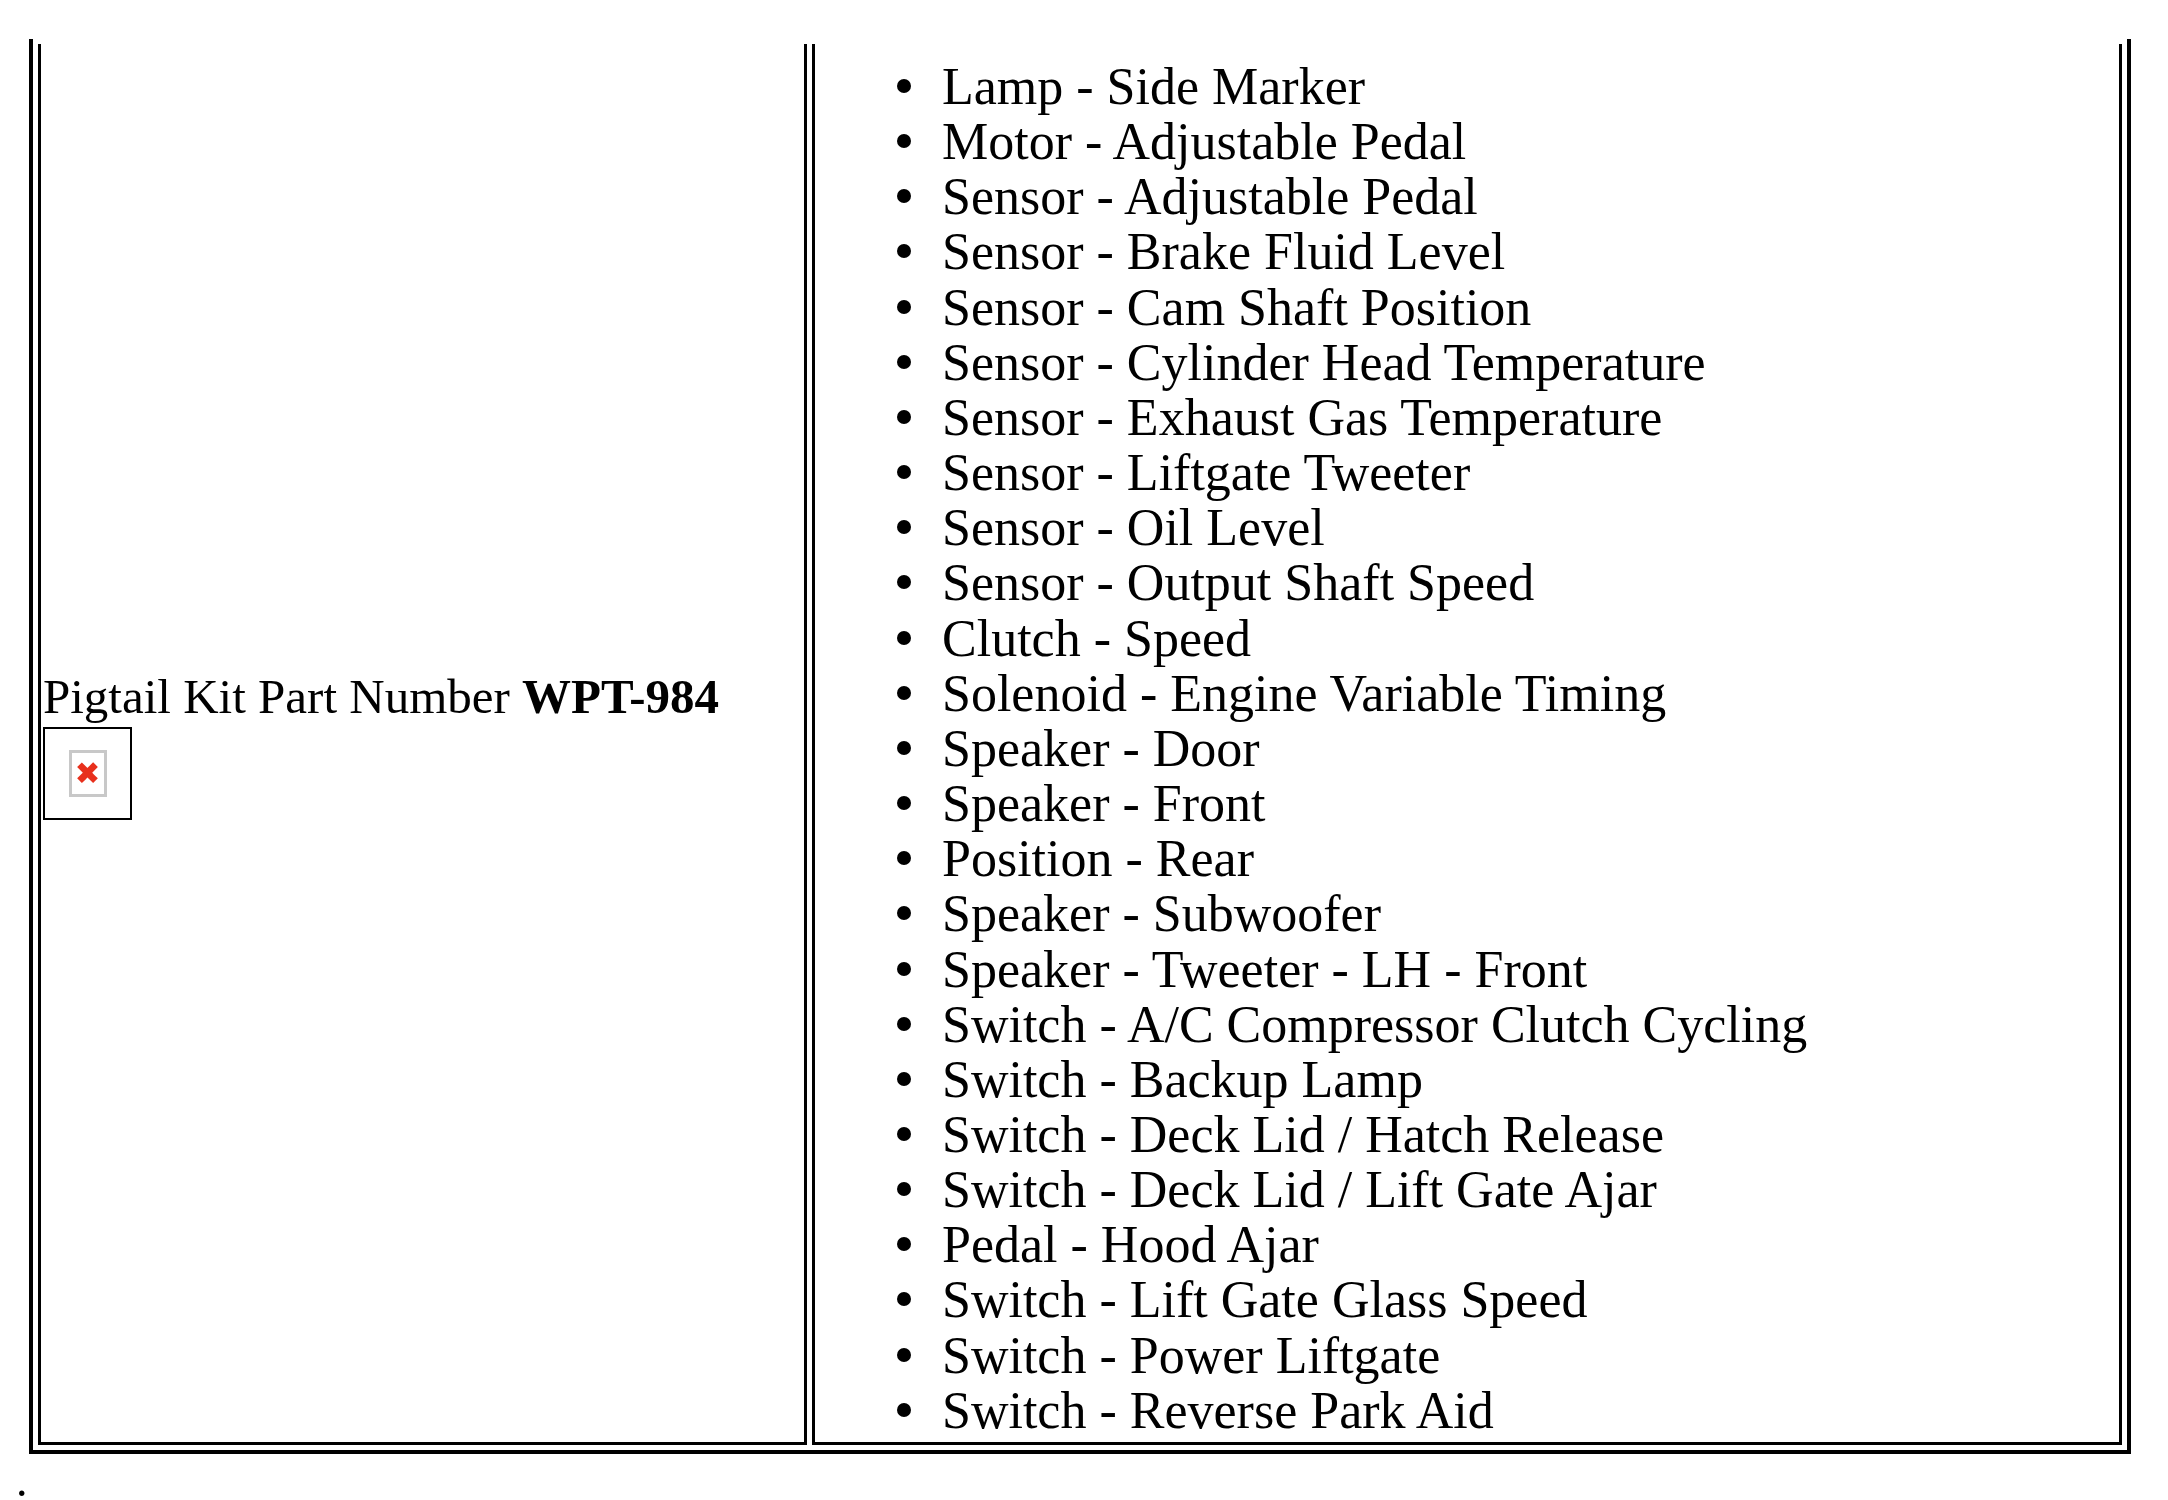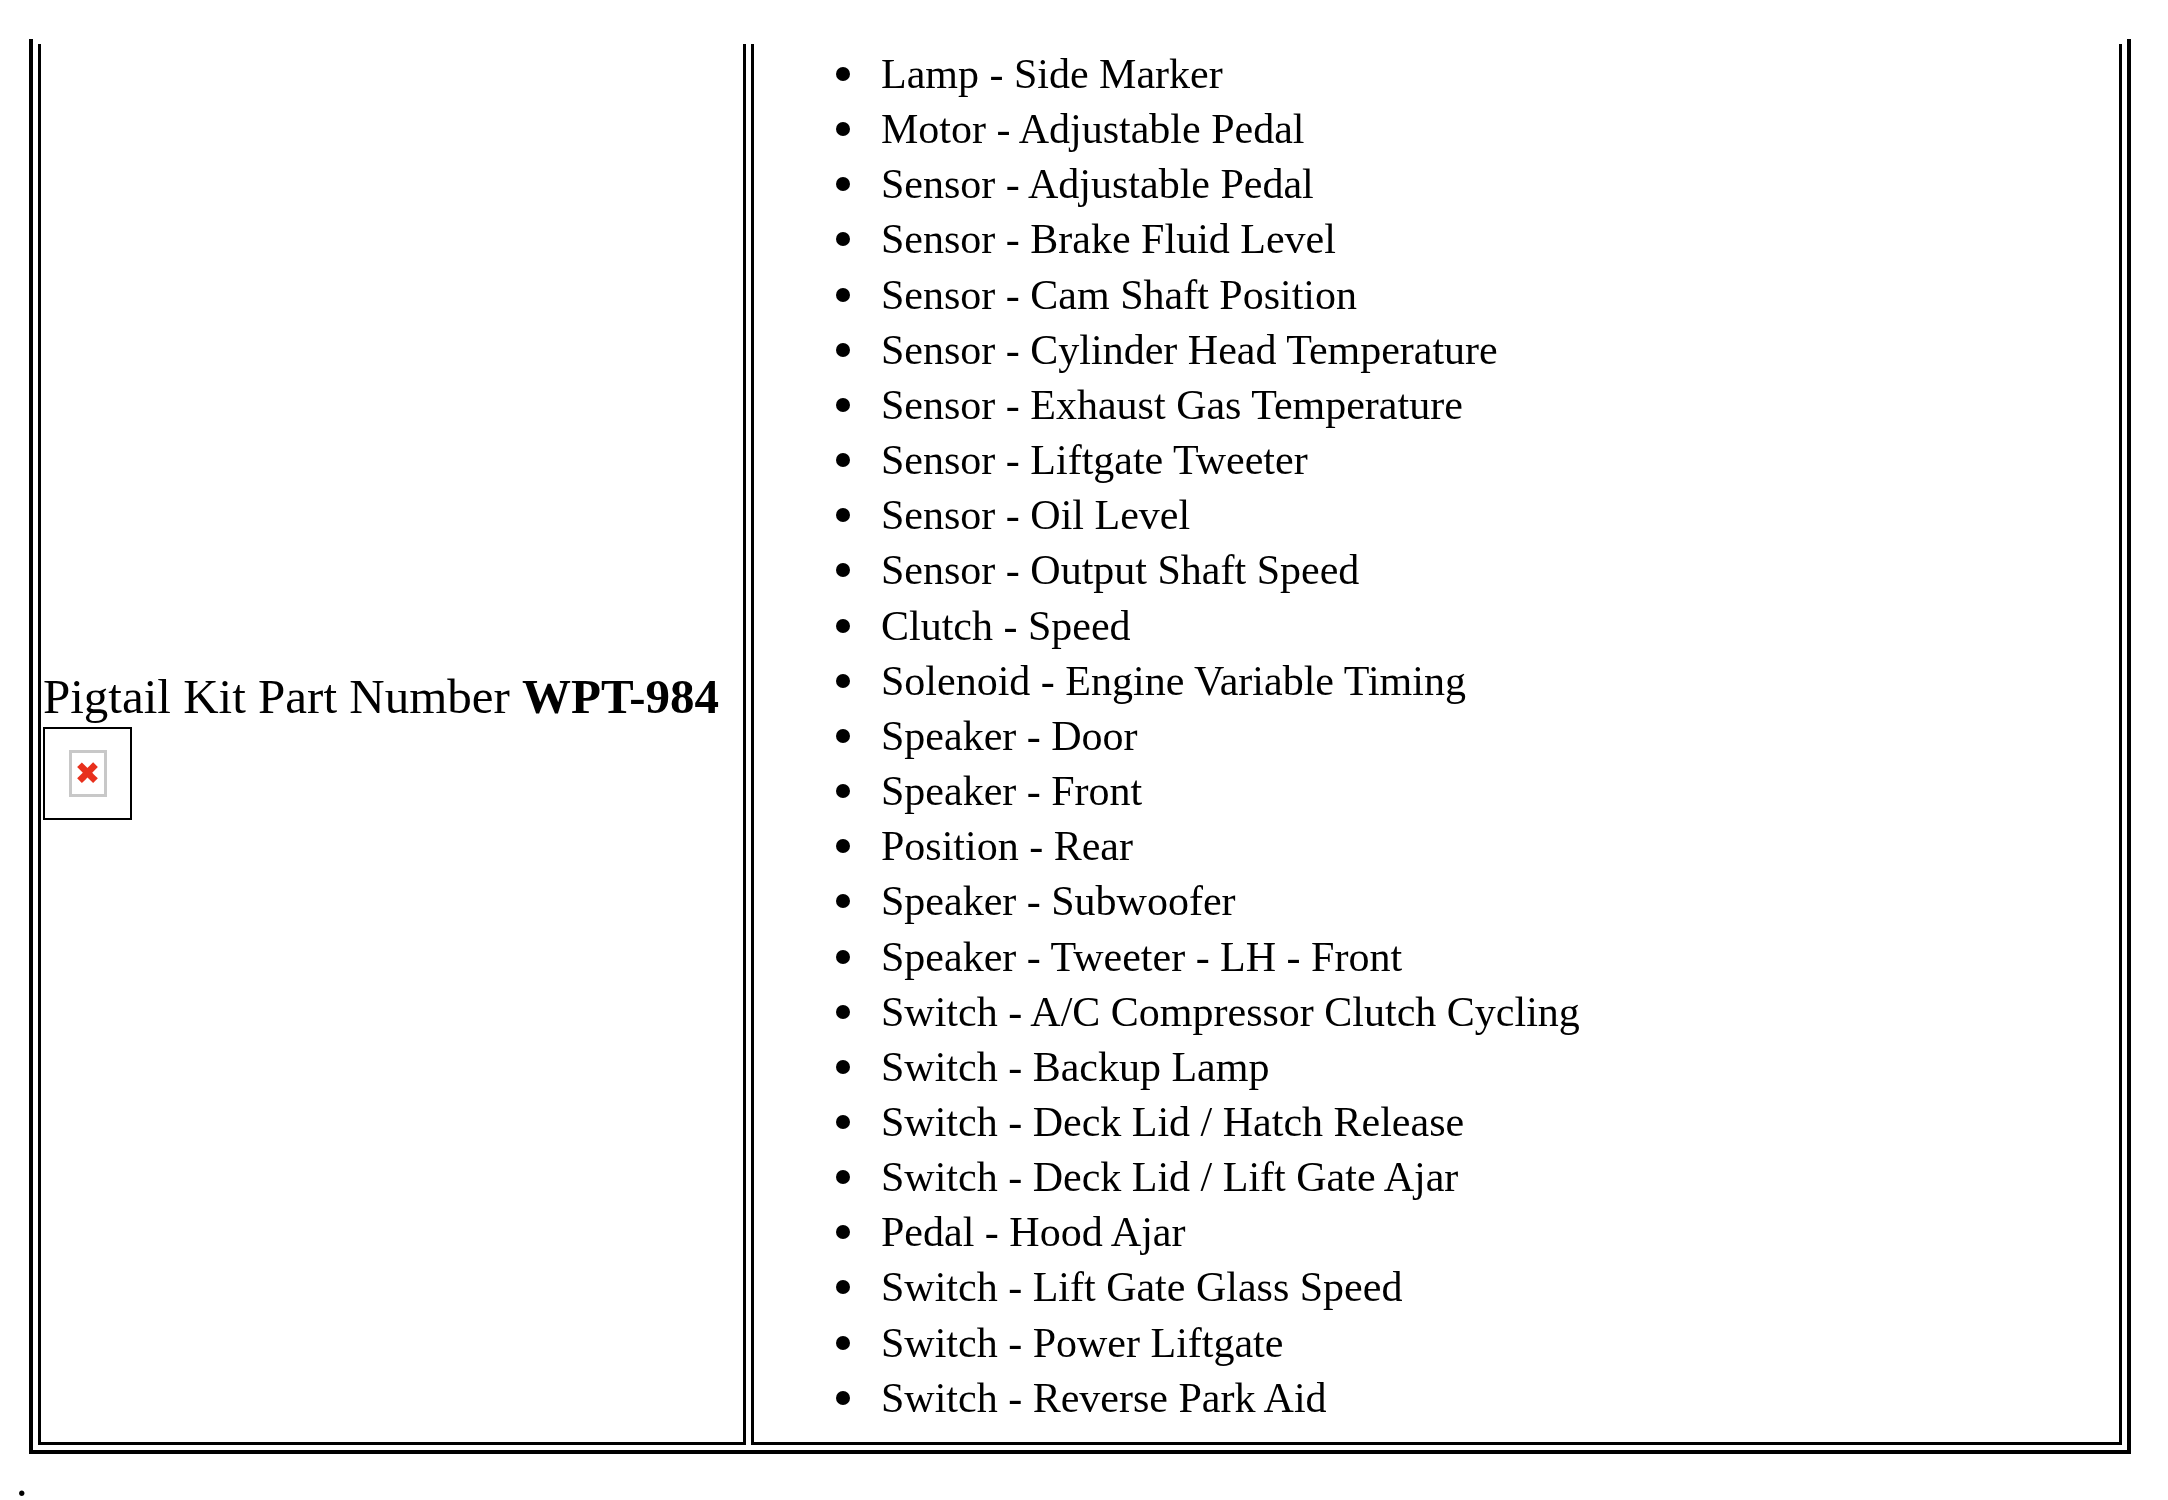--- a/index.html
+++ b/index.html
@@ -30,21 +30,21 @@
     table-layout: fixed;
   }
   td.cell {
     border: 3px solid #000000;
     border-top: none;
     box-sizing: border-box;
     padding: 0;
     background: #ffffff;
   }
   td.cell-left {
-    width: 708px;
+    width: 769px;
     vertical-align: middle;
   }
   td.cell-right {
     vertical-align: top;
   }
   .part-line {
     font-size: 49px;
     line-height: 60px;
     white-space: nowrap;
     padding-left: 2px;
@@ -74,24 +74,24 @@
     justify-content: center;
   }
   .red-x {
     font-family: "DejaVu Sans", sans-serif;
     font-size: 31px;
     line-height: 1;
     color: #e8301c;
     font-weight: bold;
   }
   ul.parts-list {
-    margin: 3px 0 0 0;
+    margin: 15px 0 0 0;
     padding: 0 0 0 127px;
     list-style: none;
-    font-size: 42px;
+    font-size: 52px;
     line-height: 55.15px;
   }
   ul.parts-list li {
     position: relative;
     white-space: nowrap;
   }
   .bullet {
     position: absolute;
     left: -45px;
     top: 20px;

